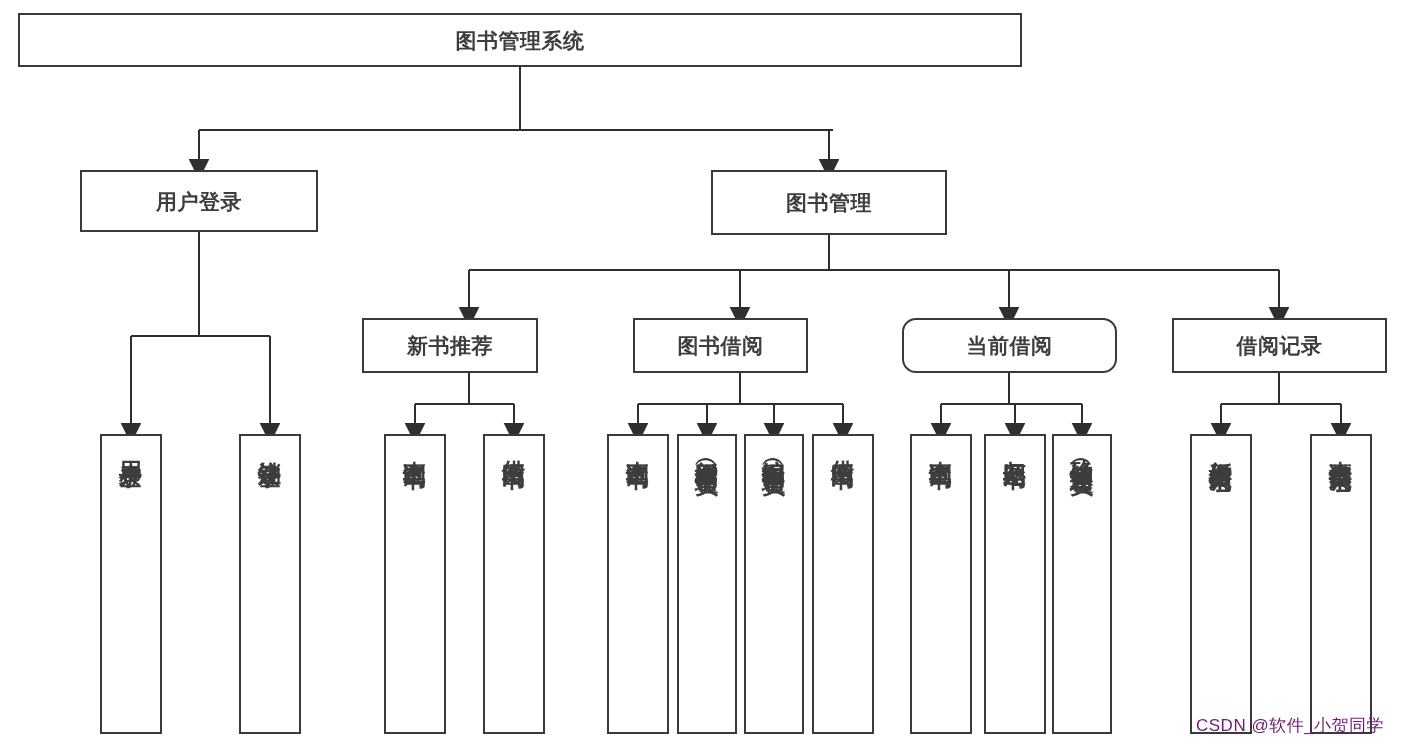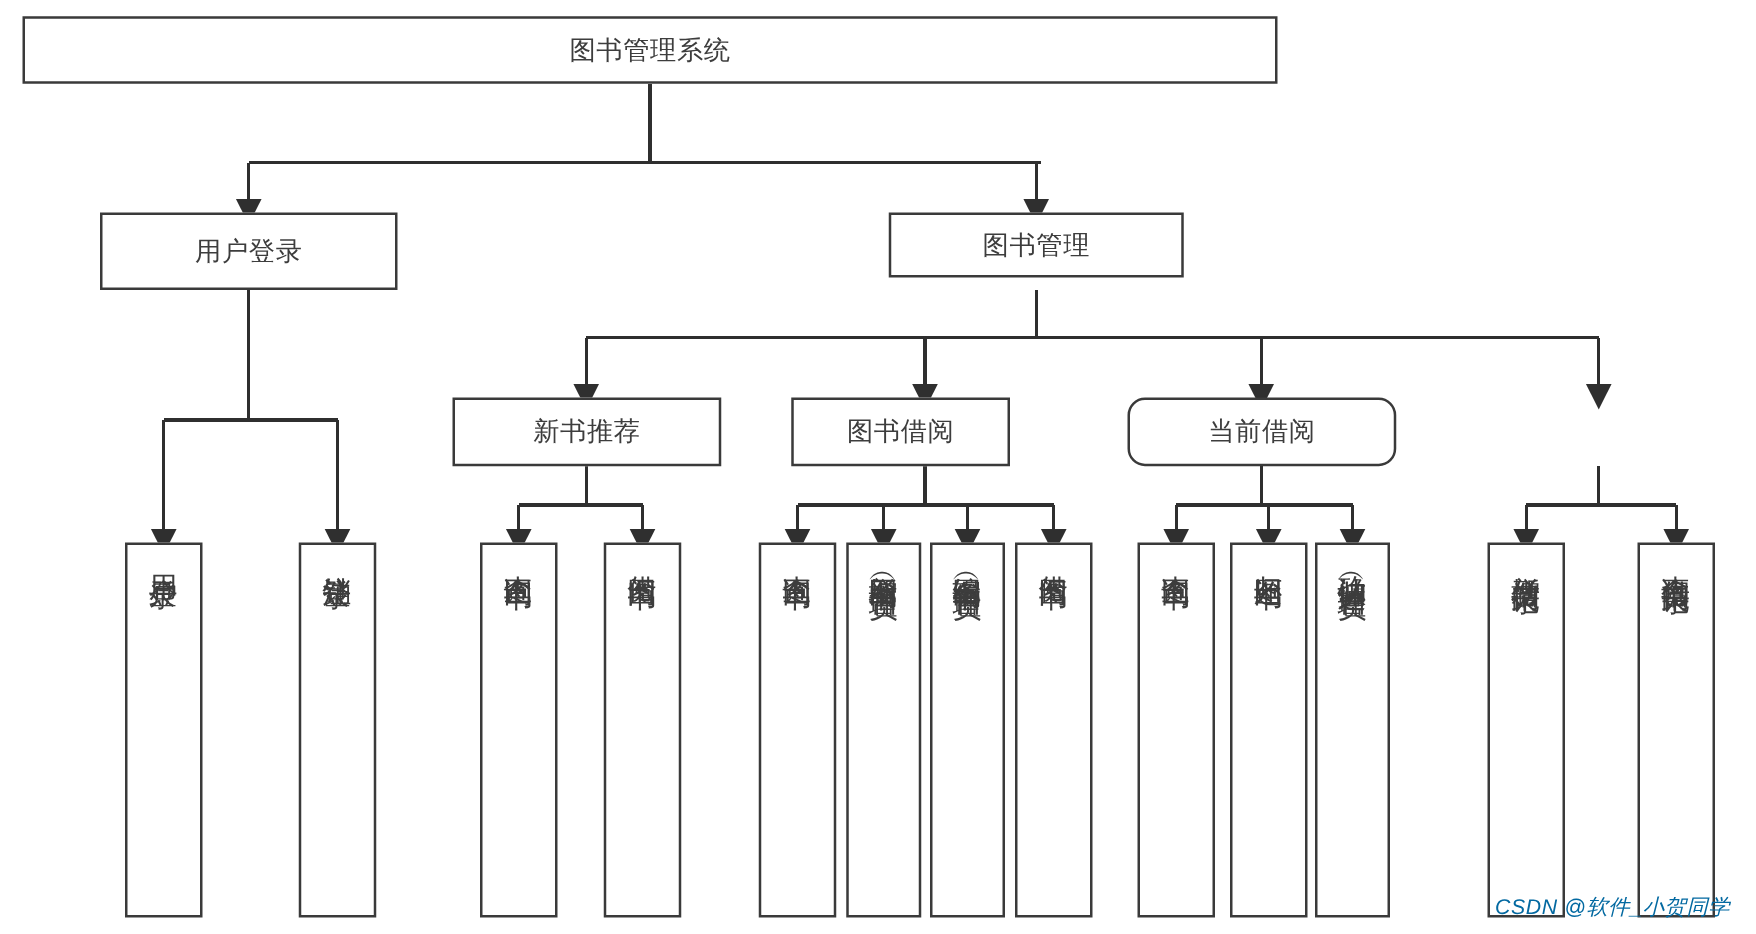--- a/index.html
+++ b/index.html
@@ -33,44 +33,44 @@
     display: flex;
     align-items: center;
     justify-content: center;
     color: #3d3d3d;
   }
   .node .label {
     text-align: center;
     line-height: 1.0;
     letter-spacing: 0.5px;
     white-space: pre;
+    font-weight: bold;
   }
   .node.horiz .label {
     font-size: 21px;
     writing-mode: horizontal-tb;
   }
   .node.vert {
     align-items: flex-start;
     justify-content: center;
     padding-top: 6px;
   }
   .node.vert .label {
     writing-mode: vertical-rl;
     text-orientation: upright;
     font-size: 23px;
     line-height: 1.05;
     letter-spacing: 2px;
   }
   .watermark {
     position: absolute;
     font-size: 17px;
-    color: #0369a1;
+    color: #701a75;
     white-space: nowrap;
     letter-spacing: 0.5px;
-    font-style: italic;
   }
 </style>
 </head>
 <body>
 
 <div id="canvas">
 
   <svg class="edges" viewBox="0 0 1405 747">
     <defs>
       <marker id="arrow" markerWidth="12" markerHeight="12" refX="1.2" refY="4" orient="auto" markerUnits="strokeWidth">
@@ -121,32 +121,35 @@
     </g>
   </svg>
 
   <div class="node horiz" style="left: 18px; top: 13px; width: 1004px; height: 54px;">
     <span class="label">图书管理系统</span>
   </div>
 
   <div class="node horiz" style="left: 80px; top: 170px; width: 238px; height: 62px;">
     <span class="label">用户登录</span>
   </div>
-  <div class="node horiz" style="left: 711px; top: 170px; width: 236px; height: 52px;">
+  <div class="node horiz" style="left: 711px; top: 170px; width: 236px; height: 65px;">
     <span class="label">图书管理</span>
   </div>
 
-  <div class="node horiz" style="left: 362px; top: 318px; width: 215px; height: 55px;">
+  <div class="node horiz" style="left: 362px; top: 318px; width: 176px; height: 55px;">
     <span class="label">新书推荐</span>
   </div>
   <div class="node horiz" style="left: 633px; top: 318px; width: 175px; height: 55px;">
     <span class="label">图书借阅</span>
   </div>
   <div class="node horiz" style="left: 902px; top: 318px; width: 215px; height: 55px; border-radius: 14px;">
     <span class="label">当前借阅</span>
+  </div>
+  <div class="node horiz" style="left: 1172px; top: 318px; width: 215px; height: 55px;">
+    <span class="label">借阅记录</span>
   </div>
 
   <div class="node vert" style="left: 100px; top: 434px; width: 62px; height: 300px;">
     <span class="label">用户登录</span>
   </div>
   <div class="node vert" style="left: 239px; top: 434px; width: 62px; height: 300px;">
     <span class="label">注销登录</span>
   </div>
 
   <div class="node vert" style="left: 384px; top: 434px; width: 62px; height: 300px;">

